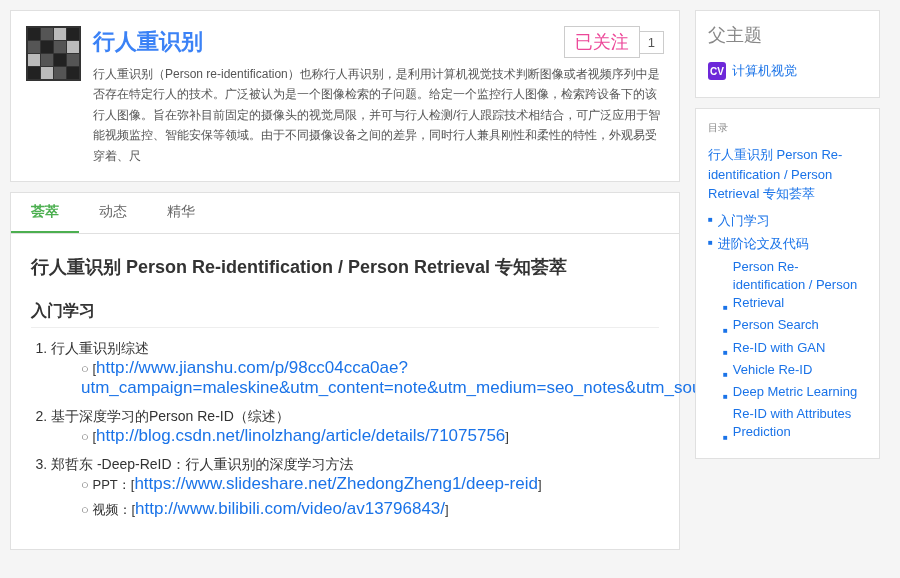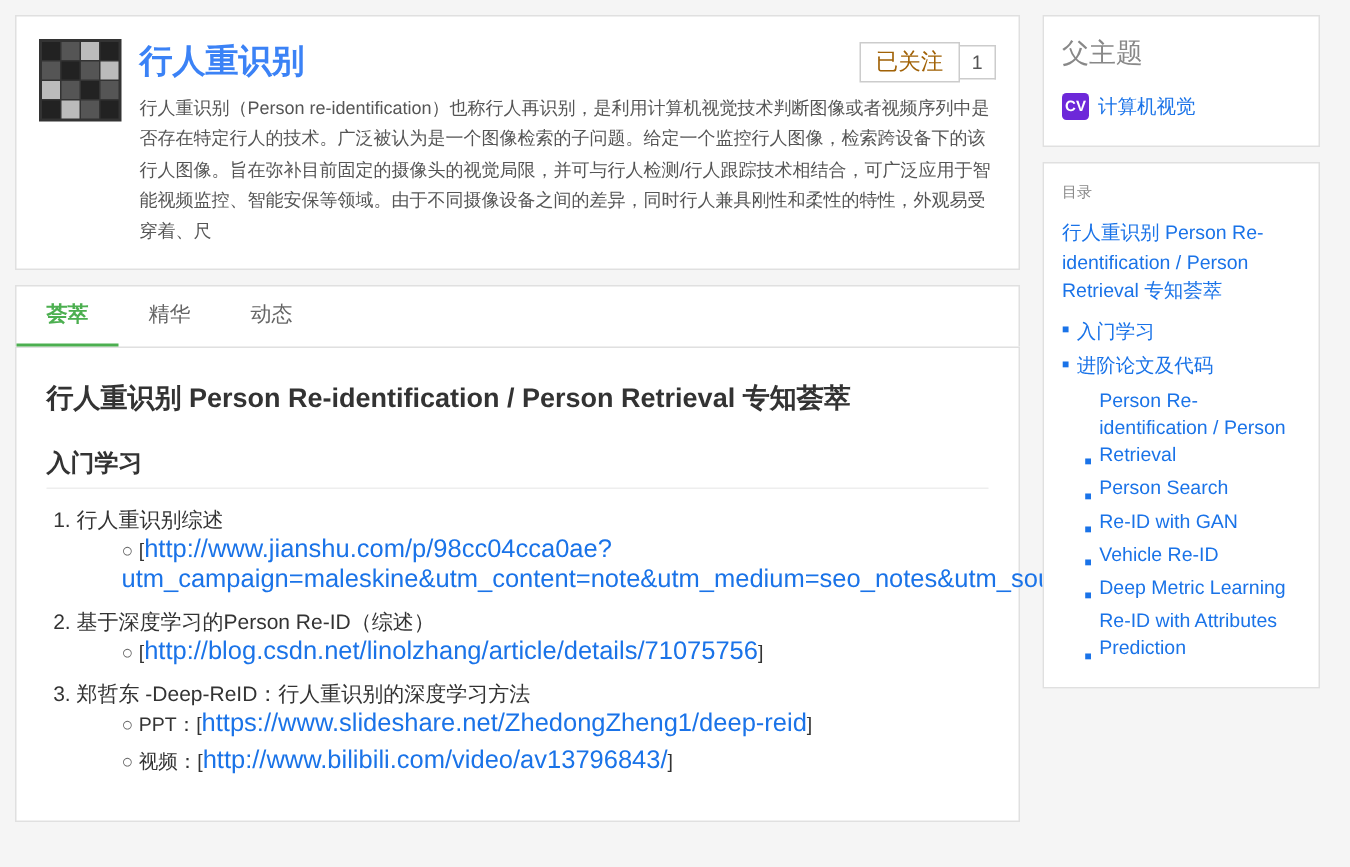--- a/index.html
+++ b/index.html
@@ -15,21 +15,21 @@
     .header-thumbnail { width: 55px; height: 55px; background: #333; flex-shrink: 0; display: grid; grid-template-columns: repeat(4,1fr); grid-template-rows: repeat(4,1fr); gap: 1px; padding: 2px; }
     .thumb-cell { background: #888; }
     .thumb-cell.dark { background: #222; }
     .thumb-cell.light { background: #bbb; }
     .thumb-cell.mid { background: #555; }
     
     .header-text-area { flex: 1; }
     .header-title-row { display: flex; align-items: center; justify-content: space-between; margin-bottom: 6px; }
     .header-title { font-size: 22px; font-weight: bold; color: #3b82f6; }
     .follow-btn { display: flex; align-items: center; gap: 0; font-size: 13px; }
-    .follow-btn-main { background: #fff; border: 1px solid #ccc; padding: 3px 10px; cursor: pointer; color: #a16207; font-size: 15px; }
+    .follow-btn-main { background: #fff; border: 1px solid #ccc; padding: 3px 10px; cursor: pointer; color: #ec4899; font-size: 18px; }
     .follow-btn-count { background: #fff; border: 1px solid #ccc; border-left: none; padding: 3px 8px; color: #555; font-size: 13px; }
     .header-description { font-size: 12px; color: #555; line-height: 1.7; }
     
     
     .tab-bar { background: #fff; border: 1px solid #e0e0e0; border-bottom: none; display: flex; gap: 0; margin-bottom: 0; }
     .tab-item { padding: 10px 20px; cursor: pointer; font-size: 14px; color: #666; border-bottom: 2px solid transparent; }
     .tab-item.active { color: #4caf50; border-bottom: 2px solid #4caf50; font-weight: bold; }
     
     
     .article-content { background: #fff; border: 1px solid #e0e0e0; padding: 20px; }
@@ -99,22 +99,22 @@
             <button class="follow-btn-main">已关注</button>
             <span class="follow-btn-count">1</span>
           </div>
         </div>
         <p class="header-description">行人重识别（Person re-identification）也称行人再识别，是利用计算机视觉技术判断图像或者视频序列中是否存在特定行人的技术。广泛被认为是一个图像检索的子问题。给定一个监控行人图像，检索跨设备下的该行人图像。旨在弥补目前固定的摄像头的视觉局限，并可与行人检测/行人跟踪技术相结合，可广泛应用于智能视频监控、智能安保等领域。由于不同摄像设备之间的差异，同时行人兼具刚性和柔性的特性，外观易受穿着、尺</p>
       </div>
     </div>
 
     <div class="tab-bar">
       <div class="tab-item active">荟萃</div>
+      <div class="tab-item">动态</div>
       <div class="tab-item">精华</div>
-      <div class="tab-item">动态</div>
     </div>
 
     <div class="article-content">
       <h2 class="article-title">行人重识别 Person Re-identification / Person Retrieval 专知荟萃</h2>
 
       <div class="section-title">入门学习</div>
 
       <ol class="ordered-list">
         <li>
           <span>行人重识别综述</span>

